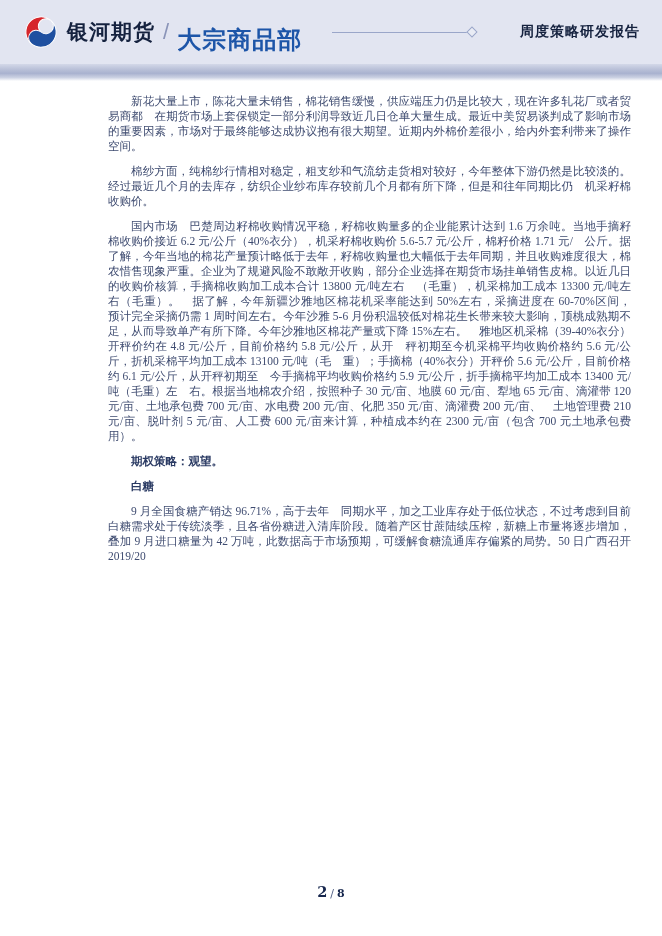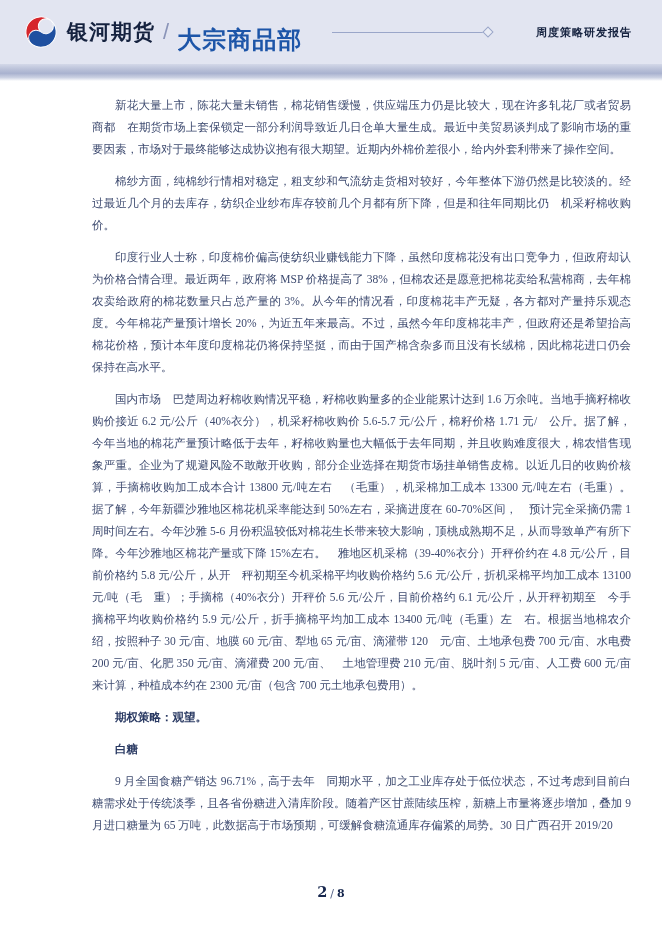--- a/index.html
+++ b/index.html
@@ -8,21 +8,21 @@
     width:662px;height:936px;
     background:#ffffff;
     overflow:hidden;
     font-family:"Liberation Serif", serif;
   }
   
   .header{
     height:64px;
     background:#e2e5f1;
     display:flex;align-items:center;
-    padding:0 30px 0 24px;
+    padding:0 22px 0 24px;
     box-sizing:border-box;
   }
   .brand{display:flex;align-items:center;}
   .logo{width:34px;height:34px;flex:none;margin-right:9px;}
   .brand-name{
     font-family:"Liberation Sans", sans-serif;
     font-weight:bold;font-size:21px;color:#15223f;letter-spacing:1px;
   }
   .slash{
     font-family:"Liberation Sans", sans-serif;
@@ -33,38 +33,38 @@
     font-weight:bold;font-size:24px;color:#1d55a8;letter-spacing:1px;margin-top:15px;
   }
   .header-right{flex:1;display:flex;align-items:center;margin-left:30px;}
   .rule{flex:1;height:1px;background:#9aa6c9;max-width:205px;margin-left:auto;}
   .diamond{
     width:6px;height:6px;border:1px solid #9aa6c9;background:#e9ecf5;
     transform:rotate(45deg);flex:none;margin-left:-1px;
   }
   .report-type{
     font-family:"Liberation Sans", sans-serif;
-    font-weight:bold;font-size:11px;color:#15223f;
+    font-weight:bold;font-size:14px;color:#15223f;
     margin-left:44px;letter-spacing:1px;white-space:nowrap;
   }
   
   .divider-band{
     height:17px;
     background:linear-gradient(180deg,
       #d3d8e8 0%, #bcc3da 28%, #a9b2cf 55%, #ccd2e3 80%, #ffffff 100%);
   }
   
   .content{
     padding:13px 31px 0 92px;
     box-sizing:border-box;
   }
   .content p{
-    margin:0 0 10px 0;
+    margin:0 0 10px 16px;
     font-size:11.5px;
-    line-height:22px;
+    line-height:15px;
     color:#3e4b70;
     text-align:justify;
     text-indent:2em;
   }
   .content p.bold{
     font-weight:bold;
     color:#2a3a63;
   }
   
   .page-footer{
@@ -100,24 +100,23 @@
       <span class="diamond"></span>
       <span class="report-type">周度策略研发报告</span>
     </div>
   </header>
 
   <div class="divider-band"></div>
 
   <main class="content">
     <p>新花大量上市，陈花大量未销售，棉花销售缓慢，供应端压力仍是比较大，现在许多轧花厂或者贸易商都　在期货市场上套保锁定一部分利润导致近几日仓单大量生成。最近中美贸易谈判成了影响市场的重要因素，市场对于最终能够达成协议抱有很大期望。近期内外棉价差很小，给内外套利带来了操作空间。</p>
     <p>棉纱方面，纯棉纱行情相对稳定，粗支纱和气流纺走货相对较好，今年整体下游仍然是比较淡的。经过最近几个月的去库存，纺织企业纱布库存较前几个月都有所下降，但是和往年同期比仍　机采籽棉收购价。</p>
-    <p>印度行业人士称，印度棉价偏高使纺织业赚钱能力下降，虽然印度棉花没有出口竞争力，但政府却认为价格合情合理。最近两年，政府将 MSP 价格提高了 38%，但棉农还是愿意把棉花卖给私营棉商，去年棉农卖给政府的棉花数量只占总产量的 3%。从今年的情况看，印度棉花丰产无疑，各方都对产量持乐观态度。今年棉花产量预计增长 20%，为近五年来最高。不过，虽然今年印度棉花丰产，但政府还是希望抬高棉花价格，预计本年度印度棉花仍将保持坚挺，而由于国产棉含杂多而且没有长绒棉，因此棉花进口仍会保持在高水平。</p>
     <p>国内市场　巴楚周边籽棉收购情况平稳，籽棉收购量多的企业能累计达到 1.6 万余吨。当地手摘籽棉收购价接近 6.2 元/公斤（40%衣分），机采籽棉收购价 5.6-5.7 元/公斤，棉籽价格 1.71 元/　公斤。据了解，今年当地的棉花产量预计略低于去年，籽棉收购量也大幅低于去年同期，并且收购难度很大，棉农惜售现象严重。企业为了规避风险不敢敞开收购，部分企业选择在期货市场挂单销售皮棉。以近几日的收购价核算，手摘棉收购加工成本合计 13800 元/吨左右　（毛重），机采棉加工成本 13300 元/吨左右（毛重）。　据了解，今年新疆沙雅地区棉花机采率能达到 50%左右，采摘进度在 60-70%区间，　预计完全采摘仍需 1 周时间左右。今年沙雅 5-6 月份积温较低对棉花生长带来较大影响，顶桃成熟期不足，从而导致单产有所下降。今年沙雅地区棉花产量或下降 15%左右。　雅地区机采棉（39-40%衣分）开秤价约在 4.8 元/公斤，目前价格约 5.8 元/公斤，从开　秤初期至今机采棉平均收购价格约 5.6 元/公斤，折机采棉平均加工成本 13100 元/吨（毛　重）；手摘棉（40%衣分）开秤价 5.6 元/公斤，目前价格约 6.1 元/公斤，从开秤初期至　今手摘棉平均收购价格约 5.9 元/公斤，折手摘棉平均加工成本 13400 元/吨（毛重）左　右。根据当地棉农介绍，按照种子 30 元/亩、地膜 60 元/亩、犁地 65 元/亩、滴灌带 120　元/亩、土地承包费 700 元/亩、水电费 200 元/亩、化肥 350 元/亩、滴灌费 200 元/亩、　土地管理费 210 元/亩、脱叶剂 5 元/亩、人工费 600 元/亩来计算，种植成本约在 2300 元/亩（包含 700 元土地承包费用）。</p>
     <p class="bold">期权策略：观望。</p>
     <p class="bold">白糖</p>
-    <p>9 月全国食糖产销达 96.71%，高于去年　同期水平，加之工业库存处于低位状态，不过考虑到目前白糖需求处于传统淡季，且各省份糖进入清库阶段。随着产区甘蔗陆续压榨，新糖上市量将逐步增加，叠加 9 月进口糖量为 65 万吨，此数据高于市场预期，可缓解食糖流通库存偏紧的局势。30 日广西召开 2019/20</p>
+    <p>9 月全国食糖产销达 96.71%，高于去年　同期水平，加之工业库存处于低位状态，不过考虑到目前白糖需求处于传统淡季，且各省份糖进入清库阶段。随着产区甘蔗陆续压榨，新糖上市量将逐步增加，叠加 9 月进口糖量为 42 万吨，此数据高于市场预期，可缓解食糖流通库存偏紧的局势。50 日广西召开 2019/20</p>
   </main>
 
   <footer class="page-footer">
     <span class="page-num-current">2</span><span class="page-sep">/</span><span class="page-num-total">8</span>
   </footer>
 
 </div>
 
 </body></html>

